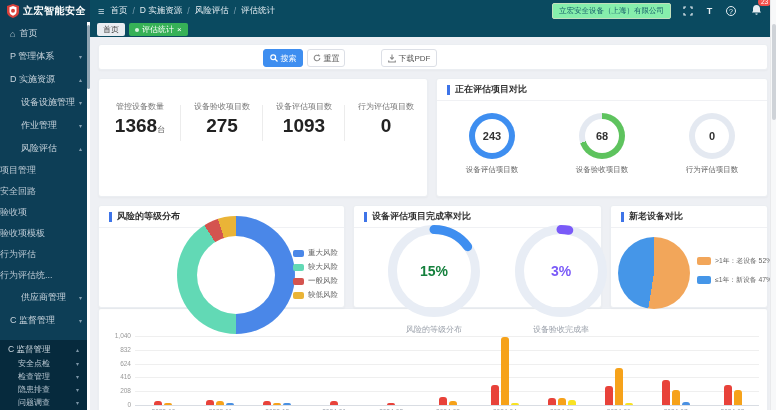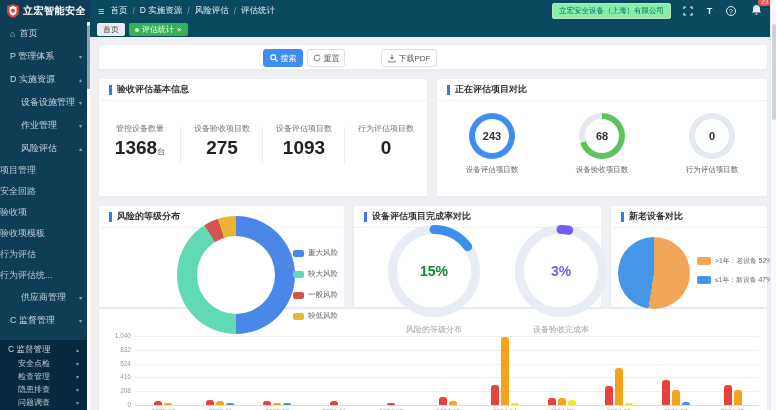--- a/index.html
+++ b/index.html
@@ -70,21 +70,21 @@
   .c-progress { left:346px; top:41px; right:8px; height:119px; z-index:2; }
   .rings { display:flex; justify-content:space-around; margin-top:12px; }
   .ring-item { text-align:center; }
   .ring { width:46px; height:46px; border-radius:50%; margin:0 auto; position:relative; }
   .ring .hole { position:absolute; left:6px; top:6px; width:34px; height:34px; border-radius:50%; background:#fff; display:flex; align-items:center; justify-content:center; font-size:11px; font-weight:bold; color:#333; }
   .ring-item .lb { font-size:7.5px; color:#666; margin-top:6px; }
 
   .c-risk { left:8px; top:168px; width:247px; height:103px; z-index:3; }
   .donut { position:absolute; left:78px; top:10px; width:118px; height:118px; border-radius:50%; }
   .donut .hole { position:absolute; left:20px; top:20px; width:78px; height:78px; border-radius:50%; background:#fff; }
-  .legend-v { position:absolute; display:flex; flex-direction:column; gap:11px; }
+  .legend-v { position:absolute; display:flex; flex-direction:column; gap:4px; }
   .lg-risk { right:6px; top:42px; }
   .lg-item { display:flex; align-items:center; gap:4px; font-size:7.5px; color:#666; white-space:nowrap; cursor:pointer; }
   .lg-sw { width:11px; height:7px; border-radius:2px; flex:none; }
 
   .c-completion { left:263px; top:168px; width:249px; height:103px; z-index:3; }
   .comp-ring { position:absolute; width:92px; height:92px; top:19px; }
   .comp-ring .pct { position:absolute; inset:0; display:flex; align-items:center; justify-content:center; font-size:14px; font-weight:bold; }
   .comp-lb { position:absolute; width:120px; text-align:center; top:118px; font-size:8px; color:#9aa0aa; }
 
   .c-age { left:520px; top:168px; right:8px; height:103px; z-index:3; }
@@ -257,23 +257,20 @@
     <button class="btn btn-down">
       <svg width="8" height="9" viewBox="0 0 8 9" fill="none" stroke="#888" stroke-width="1.1">
           <path d="M4 0.5 V5 M2.2 3.4 L4 5.2 L5.8 3.4"></path>
           <path d="M0.7 6.5 V8 H7.3 V6.5"></path>
         </svg>
       <span>下载PDF</span>
     </button>
   </div>
 
   <div class="card c-basic">
-    <div class="ctitle-row">
-        <div class="ctitle">验收评估基本信息</div>
-      </div>
     <div class="stats" id="stats">
         <div class="stat">
           <div class="lb">管控设备数量</div>
           <div class="vl">1368<span class="un">台</span></div>
         </div>
         <div class="stat">
           <div class="lb">设备验收项目数</div>
           <div class="vl">275</div>
         </div>
         <div class="stat">

